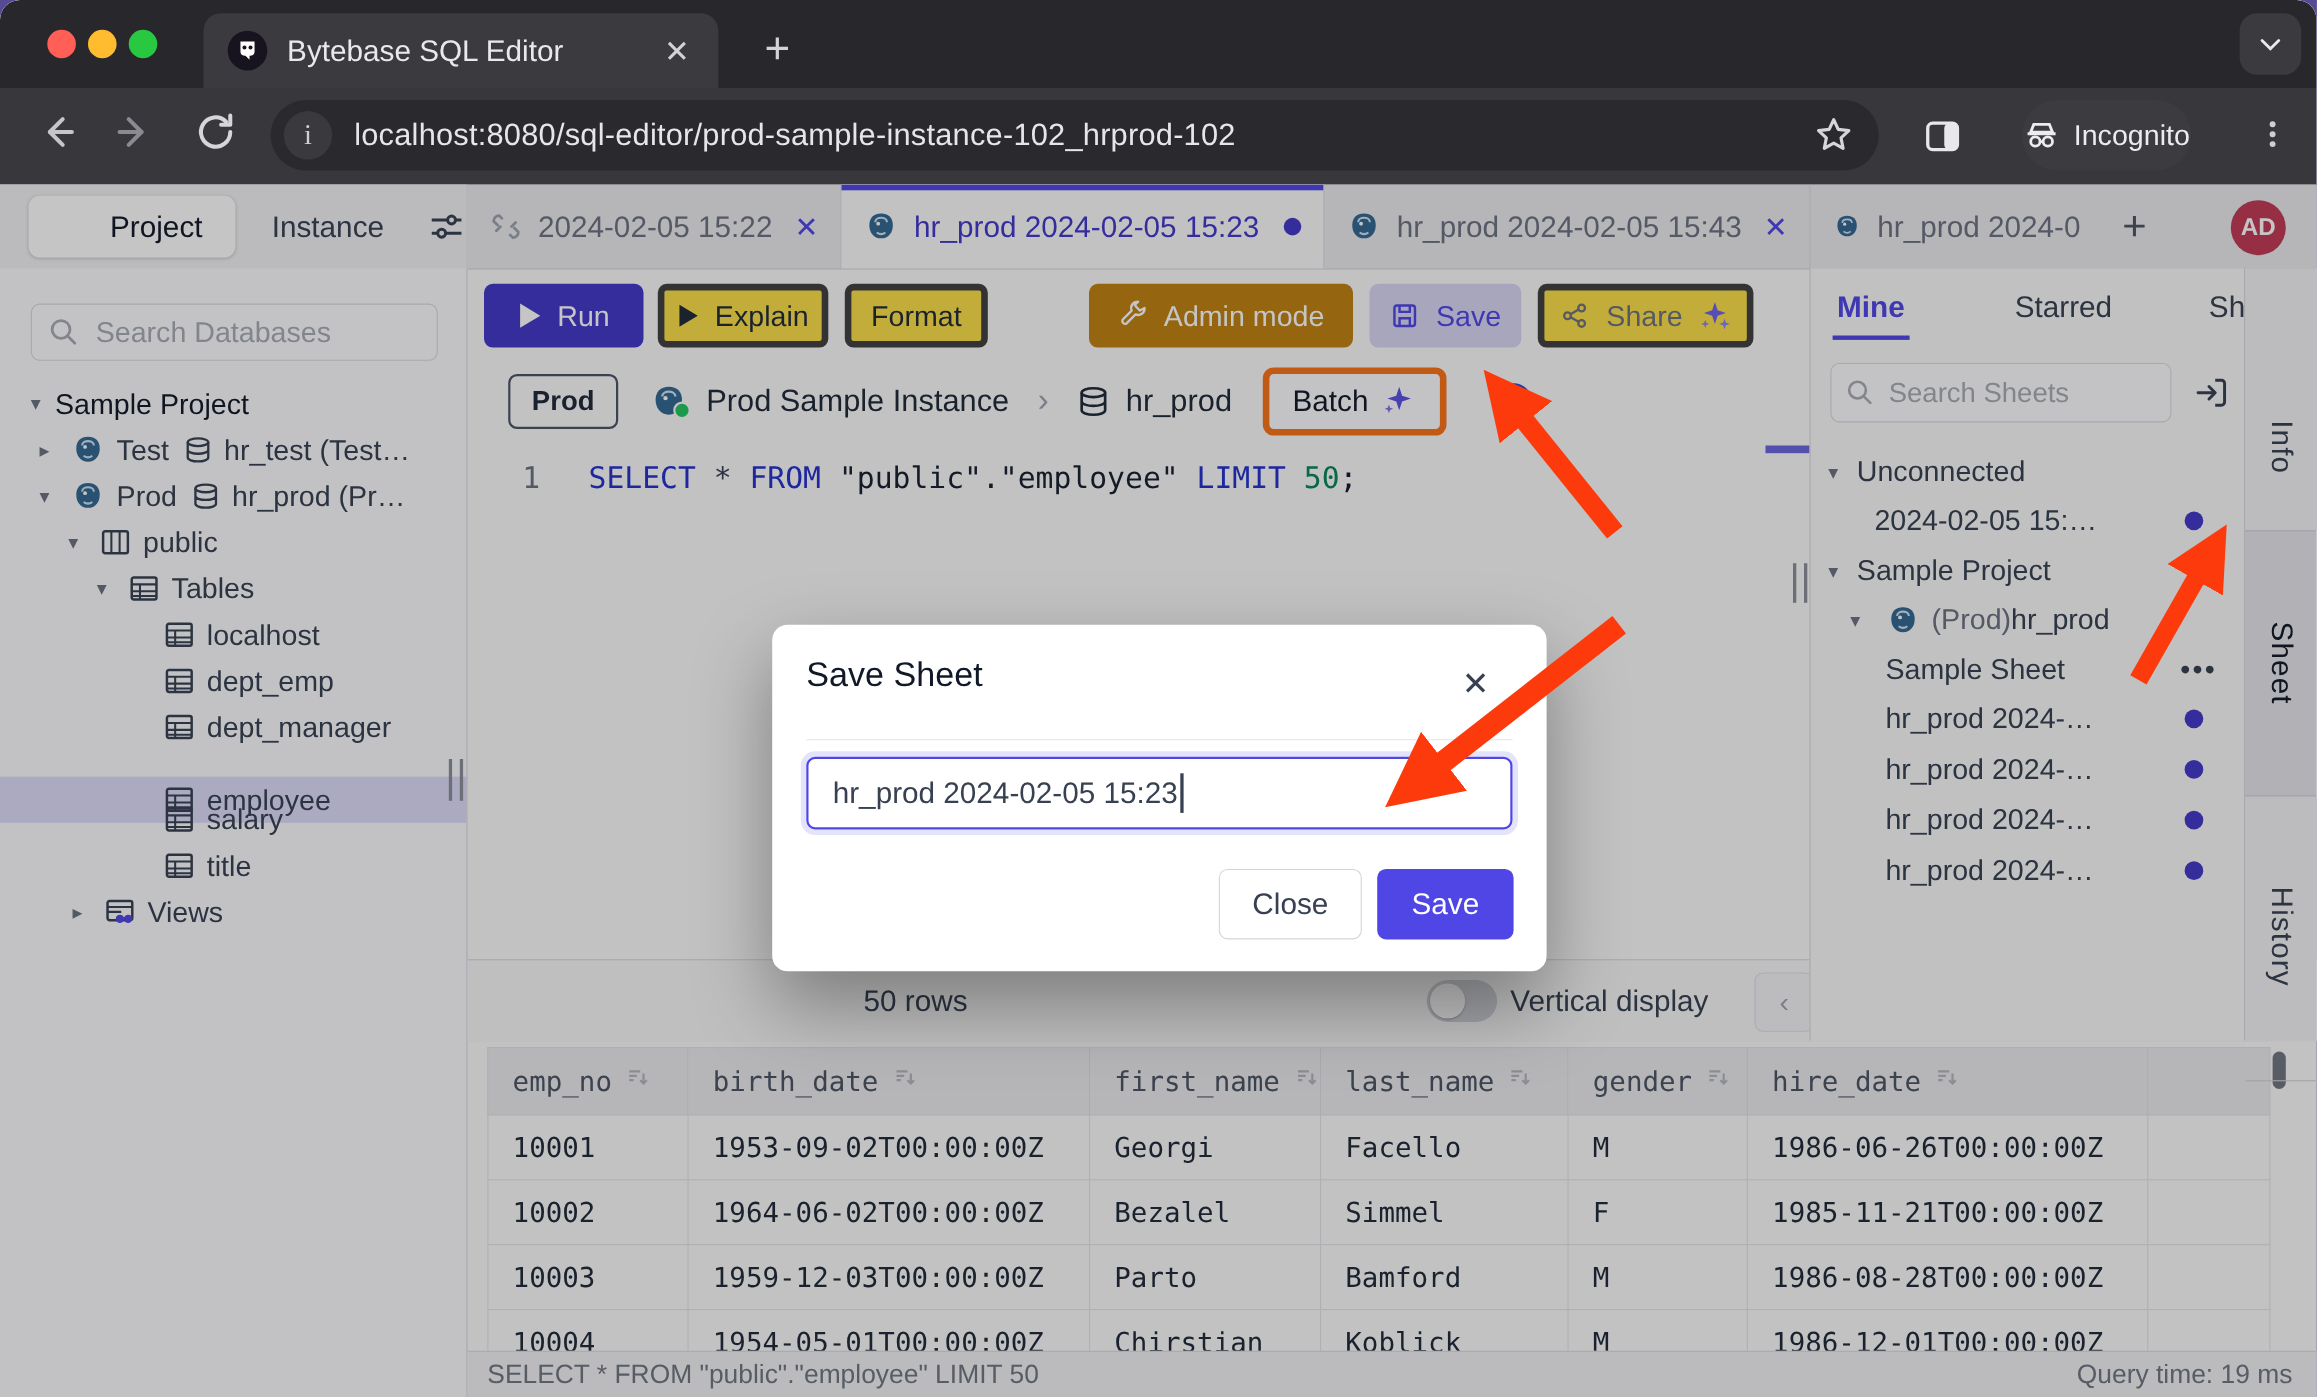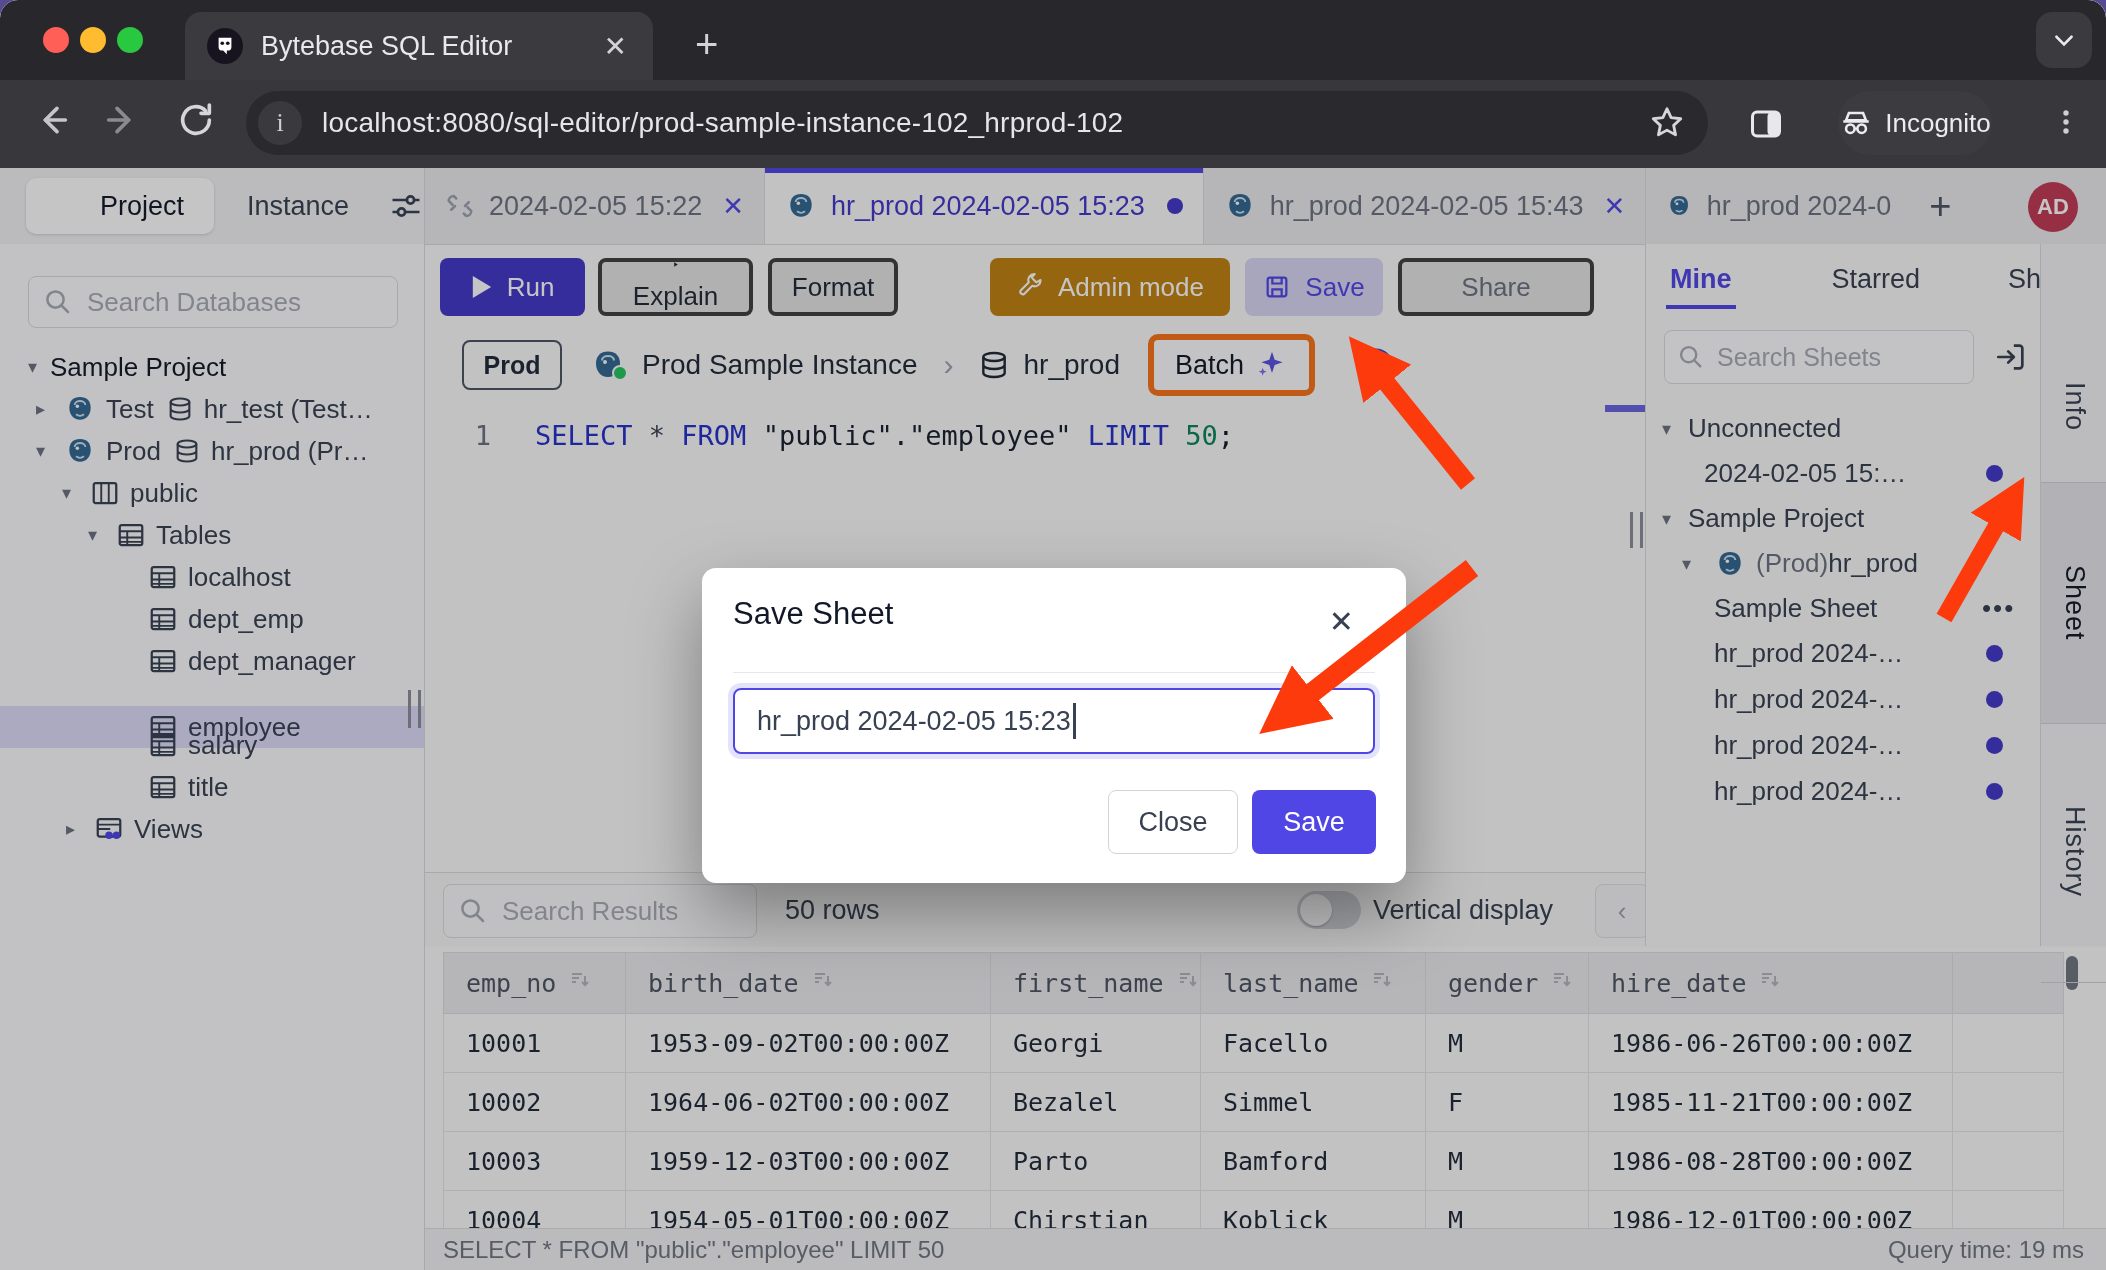--- a/index.html
+++ b/index.html
@@ -37,21 +37,21 @@
   .etab{display:flex;align-items:center;padding:0 20px;border-right:1px solid #dcdce0;color:#6b7280;font-size:27px;gap:14px;position:relative;white-space:nowrap;}
   .etab.active{background:#fbfbfc;color:#4338ca;}
   .etab.active::before{content:"";position:absolute;left:0;top:0;width:100%;height:5px;background:#4f46e5;}
   .etab .x{color:#4f46e5;font-size:26px;margin-left:6px;}
   .etab .dot{width:16px;height:16px;border-radius:50%;background:#4338ca;margin-left:8px;}
   #etab-plus{display:flex;align-items:center;color:#4b5563;font-size:38px;padding:0 18px;font-weight:300;}
   #avatar{position:absolute;right:28px;top:14px;width:50px;height:50px;border-radius:50%;background:#c23a53;color:#fff;font-size:22px;font-weight:bold;display:flex;align-items:center;justify-content:center;z-index:2;}
   
   #tb{position:absolute;left:425px;top:76px;width:1220px;height:88px;}
   .btn{position:absolute;top:14px;height:58px;border-radius:8px;display:flex;align-items:center;justify-content:center;font-size:26px;gap:14px;box-sizing:border-box;}
-  .btn.light{background:#e5e5e5;border:4px solid #404040;color:#1f2937;flex-direction:column;}
+  .btn.light{background:#fde047;border:6px solid #404040;color:#1f2937;}
   
   #crumb{position:absolute;left:425px;top:164px;width:1220px;height:66px;display:flex;align-items:center;}
   #env-chip{margin-left:37px;width:96px;height:46px;border:2.5px solid #4b5563;border-radius:8px;display:flex;align-items:center;justify-content:center;font-size:25px;font-weight:bold;color:#1f2937;}
   
   #sqlline{position:absolute;left:425px;top:244px;width:1220px;height:46px;font-family:"DejaVu Sans Mono",monospace;font-size:27px;display:flex;align-items:center;}
   #sqlline .ln{color:#6b7280;width:66px;text-align:right;margin-right:44px;}
   .kw{color:#2430c9;} .op{color:#374151;} .str{color:#17202e;} .num{color:#098658;} .pl{color:#111827;white-space:pre;}
   #mini-dash{position:absolute;left:1605px;top:237px;width:53px;height:7px;background:#6964e0;}
   .grip{position:absolute;width:13px;display:flex;justify-content:space-between;}
   .grip i{display:block;width:3px;height:100%;background:#8b8f98;}
@@ -474,27 +474,20 @@
       <span class="ln">1</span>
       <span id="sqlcode"><span class="kw">SELECT</span><span class="pl"> </span><span class="op">*</span><span class="pl"> </span><span class="kw">FROM</span><span class="pl"> </span><span class="str">"public"."employee"</span><span class="pl"> </span><span class="kw">LIMIT</span><span class="pl"> </span><span class="num">50</span><span class="pl">;</span></span>
     </div>
     <div id="mini-dash"></div>
     <div class="grip" style="left:1630px;top:344px;height:36px">
         <i></i>
         <i></i>
       </div>
 
     <div id="res-tb">
-      <div id="res-search">
-        <svg style="margin-left:14px" width="30" height="30" viewBox="0 0 24 24">
-            <circle cx="10" cy="10" r="6.5" stroke="#a7abb3" stroke-width="2" fill="none"></circle>
-            <path d="M15 15l5 5" stroke="#a7abb3" stroke-width="2" stroke-linecap="round"></path>
-          </svg>
-        <span>Search Results</span>
-      </div>
       <span id="rowcount">50 rows</span>
       <div id="vtoggle">
           <i></i>
         </div>
       <span id="vlabel">Vertical display</span>
       <div class="pgbtn" style="left:1170px">
           <span>‹</span>
         </div>
       <div id="pginput">
           <span>1</span>

